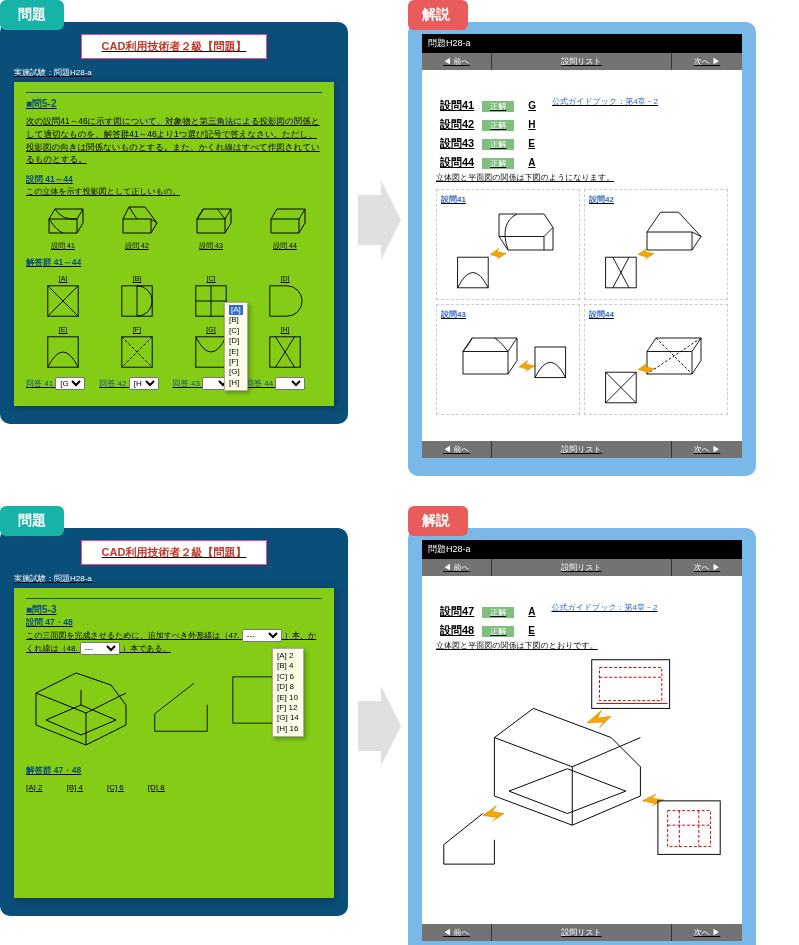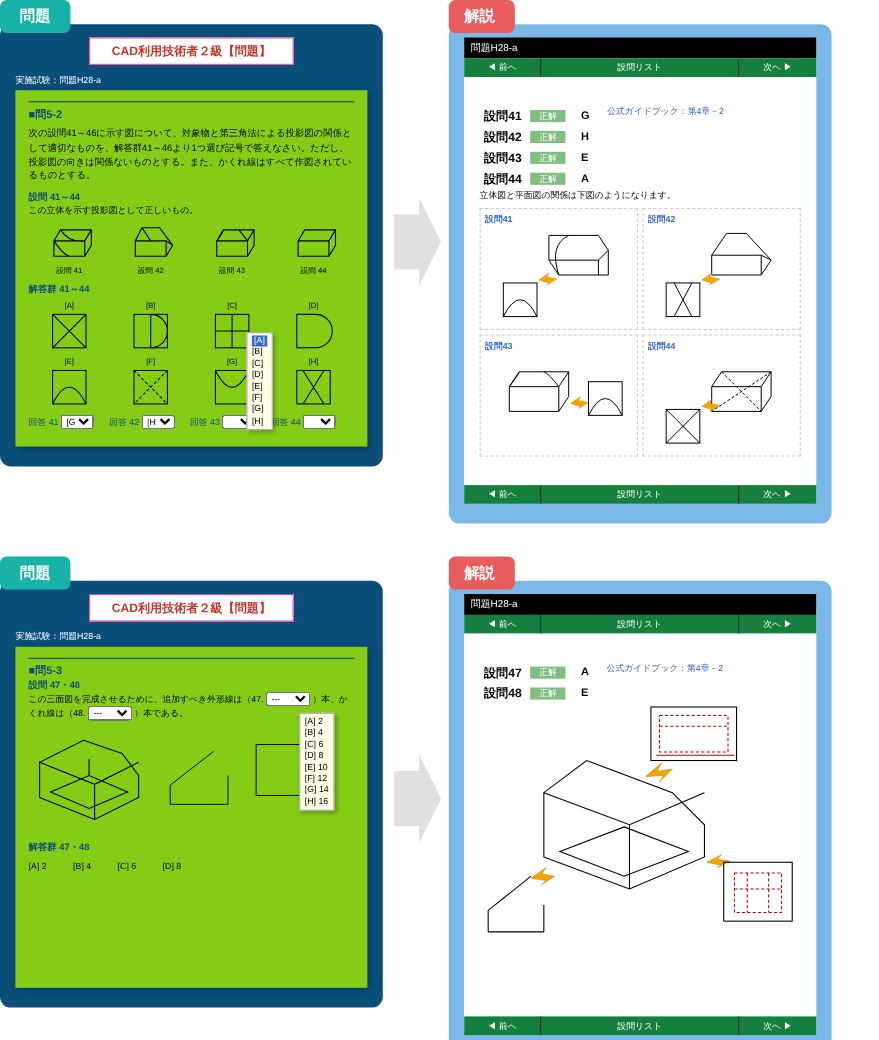--- a/index.html
+++ b/index.html
@@ -1,17 +1,17 @@
 <!DOCTYPE html>
 <html><head>
 <meta charset="utf-8">
 <style>
   * { box-sizing: border-box; margin: 0; padding: 0; }
   body { font-family: "Meiryo", sans-serif; font-size: 10px; background: #fff; width: 799px; }
-  .section { display: flex; align-items: flex-start; margin-bottom: 30px; position: relative; }
+  .section { display: flex; align-items: flex-start; margin-bottom: 30px; position: relative; text-decoration: underline; }
   .tag { display: inline-block; padding: 6px 18px; border-radius: 6px; color: #fff; font-size: 14px; font-weight: bold; margin-bottom: -8px; position: relative; z-index: 2; }
   .tag-problem { background: #17b2a8; }
   .tag-answer { background: #e85c5c; margin-left: 0; padding-left: 14px; }
   .panel-wrap { position: relative; }
   .panel-outer { border-radius: 10px; padding: 12px 14px 18px; width: 348px; }
   .panel-problem { background: #0a4f7a; }
   .panel-answer { background: #7ab8e8; }
   .panel-inner { background: #fff; border-radius: 2px; }
   .problem-breadcrumb { color: #fff; font-size: 8px; margin-bottom: 4px; }
   .problem-header { background: #fff; border: 1px solid #ec4899; padding: 4px 20px; text-align: center; color: #c0392b; font-size: 11px; font-weight: bold; margin: 0 auto 8px; width: fit-content; }
@@ -24,21 +24,21 @@
   .shape-item { text-align: center; font-size: 7px; }
   .shape { width: 48px; height: 38px; display: flex; align-items: center; justify-content: center; }
   .shape svg { width: 100%; height: 100%; }
   .answer-row { display: flex; font-size: 8px; gap: 14px; margin-top: 4px; color: #0a4f7a; }
   .answer-row select { font-size: 8px; width: 30px; }
   .dropdown-popup { position: absolute; background: #fffde7; border: 1px solid #aaa; font-size: 8px; padding: 2px 4px; line-height: 1.3; box-shadow: 2px 2px 4px rgba(0,0,0,0.3); }
   .dropdown-popup .sel { background: #316ac5; color: #fff; padding: 0 2px; }
   .arrow { width: 60px; display: flex; align-items: center; justify-content: center; margin-top: 180px; }
   .arrow svg { width: 50px; height: 80px; }
   .ans-topbar { background: #000; color: #fff; font-size: 9px; padding: 3px 6px; }
-  .ans-nav { display: flex; background: #15803d; color: #fff; font-size: 8px; }
+  .ans-nav { display: flex; background: #737373; color: #fff; font-size: 8px; }
   .ans-nav > div { flex: 1; text-align: center; padding: 3px 0; border-right: 1px solid #333; }
   .ans-nav > div:first-child { flex: 0 0 70px; }
   .ans-nav > div:last-child { flex: 0 0 70px; border-right: none; }
   .ans-content { background: #fff; padding: 26px 14px; min-height: 348px; }
   .ans-table { border-collapse: collapse; font-size: 10px; }
   .ans-table td { padding: 2px 4px; }
   .ans-table .qlabel { font-weight: bold; font-size: 11px; }
   .ans-table .correct { background: #7fbf7f; color: #fff; padding: 1px 8px; font-size: 8px; }
   .ans-table .val { font-weight: bold; padding-left: 10px; }
   .ref-link { color: #36c; font-size: 8px; }
@@ -345,20 +345,21 @@
                   </tr>
               <tr>
                     <td class="qlabel">設問48</td>
                     <td><span class="correct">正解</span></td>
                     <td class="val">E</td>
                   </tr>
             </tbody>
               </table>
             <span class="ref-link">公式ガイドブック：第4章－2</span>
           </div>
+          <div class="ans-note">立体図と平面図の関係は下図のとおりです。</div>
           <div class="iso-fig">
             <svg viewBox="0 0 300 240">
 
               <rect class="sv" x="160" y="10" width="80" height="50"></rect>
               <path class="sv sv-red sv-dash" d="M168 18 L232 18 L232 52 L168 52 Z M168 28 L232 28"></path>
               <path class="sv sv-red" d="M165 55 L238 55"></path>
               <path class="orange-arrow" d="M155 75 L170 62 L166 70 L180 68 L168 80 L172 74 Z"></path>
 
               <path class="sv" fill="#eee" d="M60 150 L140 180 L210 150 L210 120 L180 90 L100 60 L60 90 Z"></path>
               <path class="sv" d="M60 90 L140 120 L210 90 M140 120 L140 180 M75 145 L135 168 L195 145 L135 122 Z"></path>

